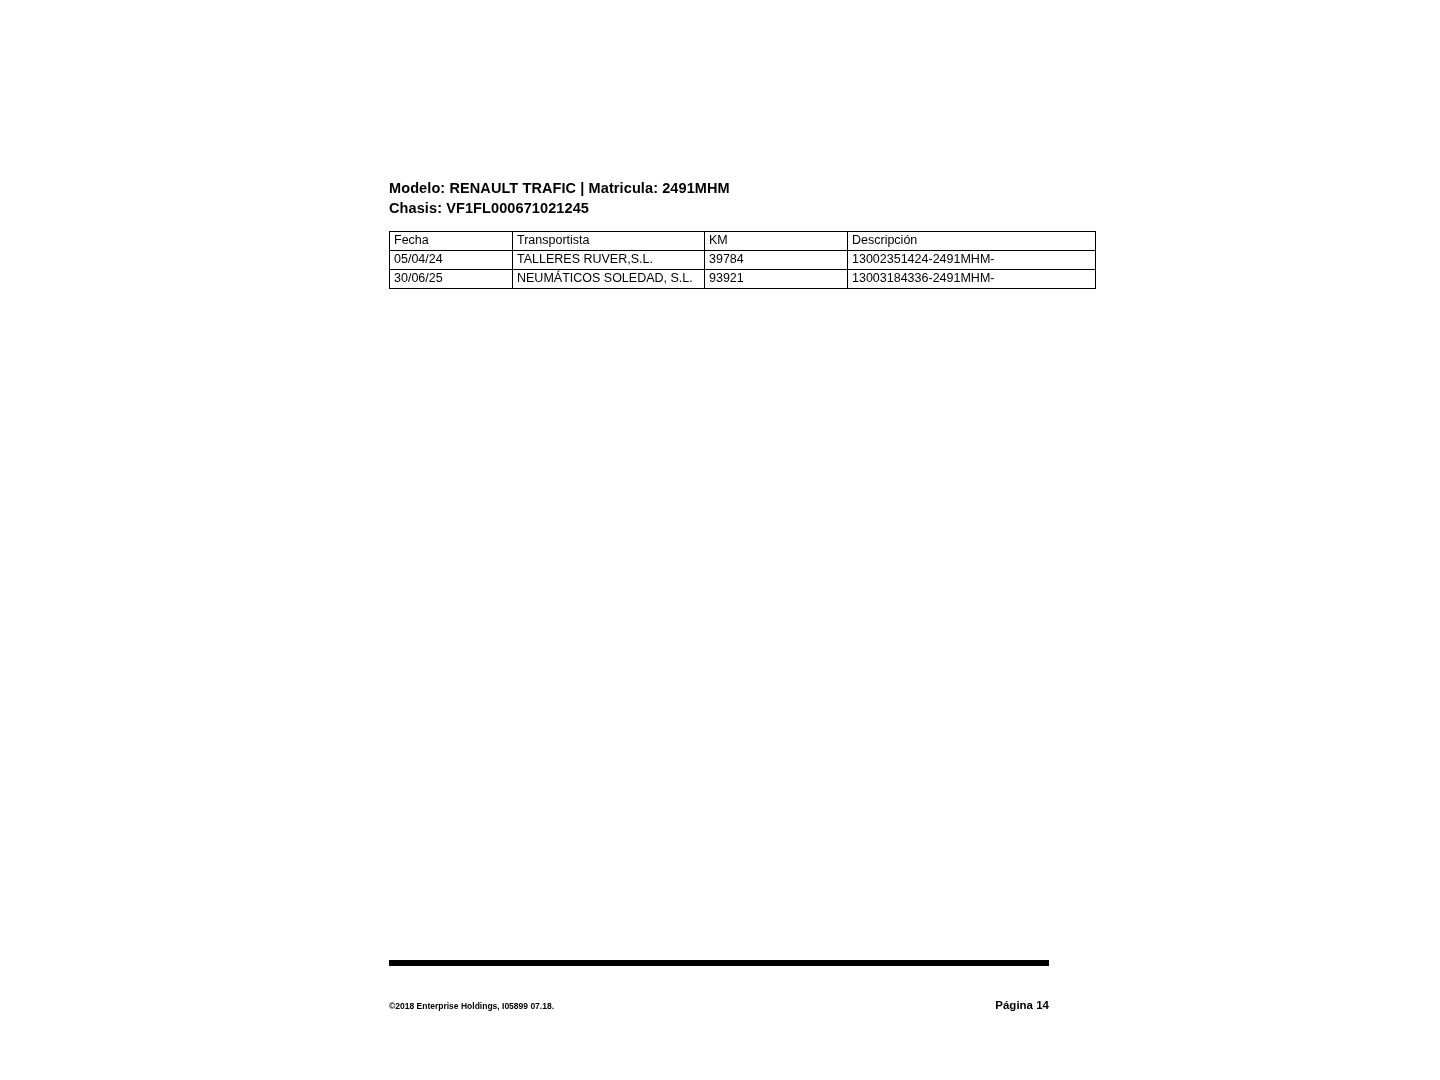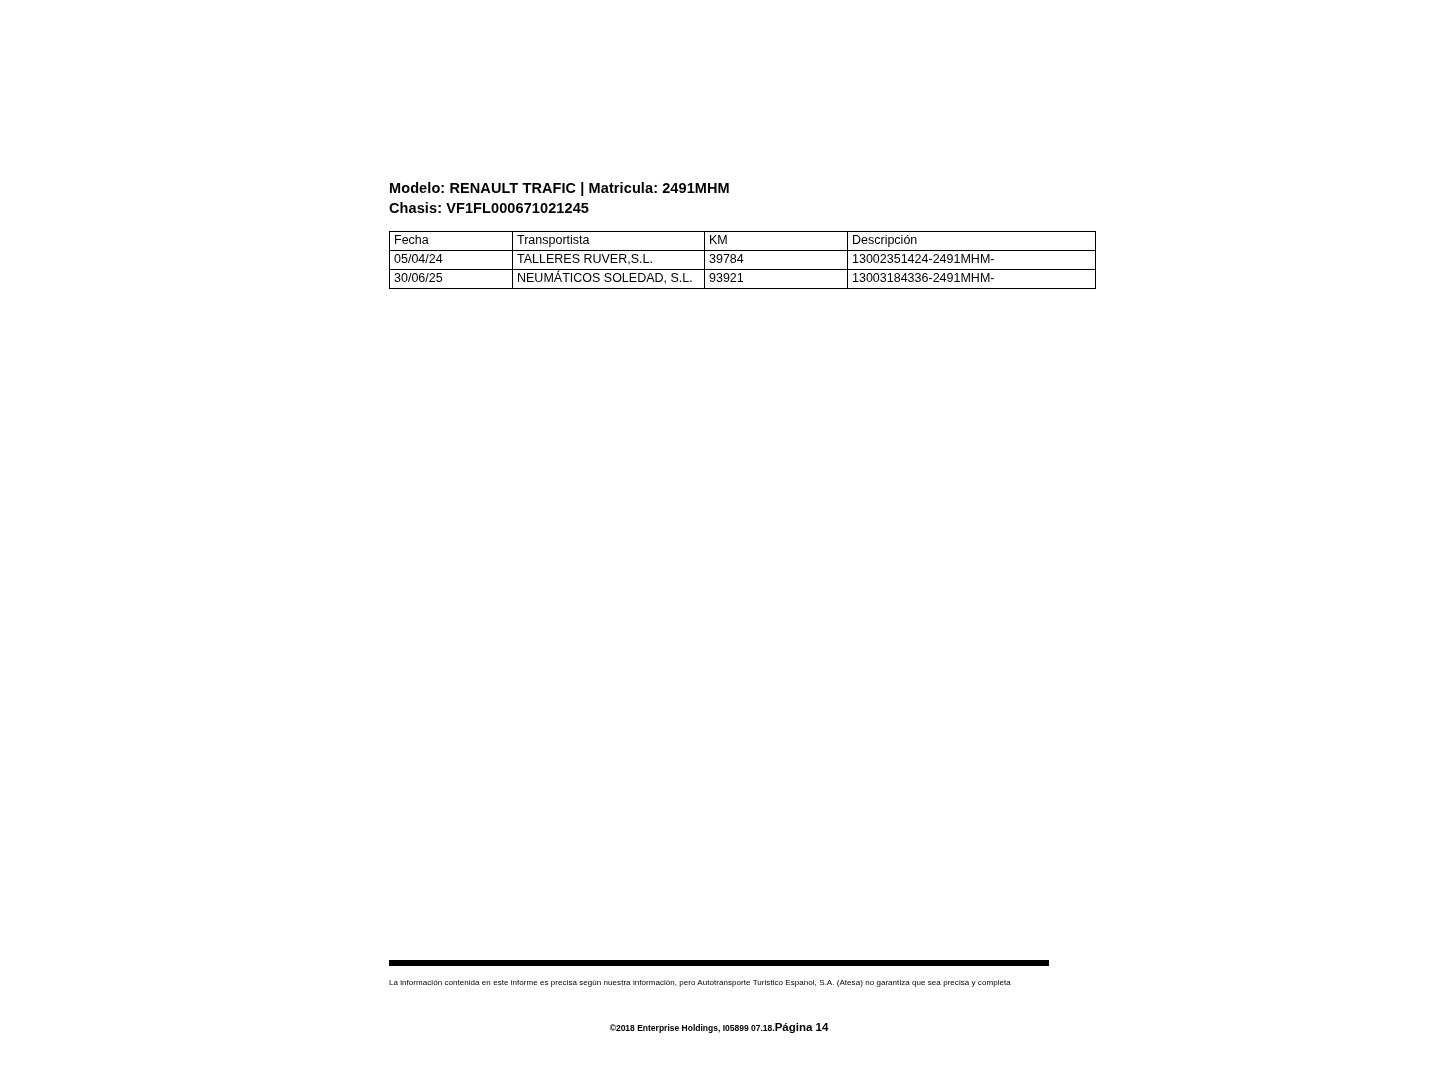--- a/index.html
+++ b/index.html
@@ -93,21 +93,21 @@
 
   .footer-disclaimer {
     font-size: 8px;
     padding-top: 11px;
     line-height: 11px;
     letter-spacing: 0.05px;
   }
 
   .footer-bottom {
     display: flex;
-    justify-content: center;
+    justify-content: space-between;
     align-items: flex-end;
     padding-top: 17px;
     font-size: 8.5px;
     font-weight: bold;
   }
 
   .footer-page-number {
     font-size: 11.5px;
     font-weight: bold;
     margin-top: 16px;
@@ -148,20 +148,19 @@
           <td class="col-desc">13003184336-2491MHM-</td>
         </tr>
       </tbody>
     </table>
 
   </div>
 
   <div class="footer">
     <div class="rule-thick"></div>
     <div class="rule-thick"></div>
-    <div class="footer-disclaimer">La información contenida en este informe es precisa según nuestra información, pero Autotransporte Turistico Espanol, S.A. (Atesa) no garantiza que sea precisa y completa</div>
     <div class="footer-bottom">
       <div>©2018 Enterprise Holdings, I05899 07.18.</div>
       <div class="footer-page-number">Página 14</div>
     </div>
   </div>
 
 </div>
 
 </body></html>

